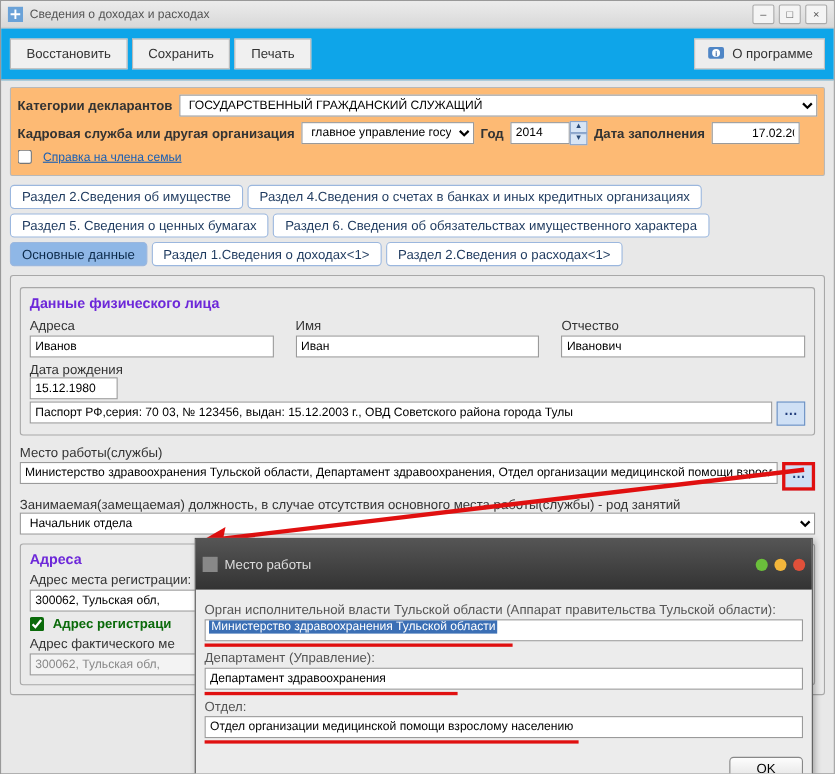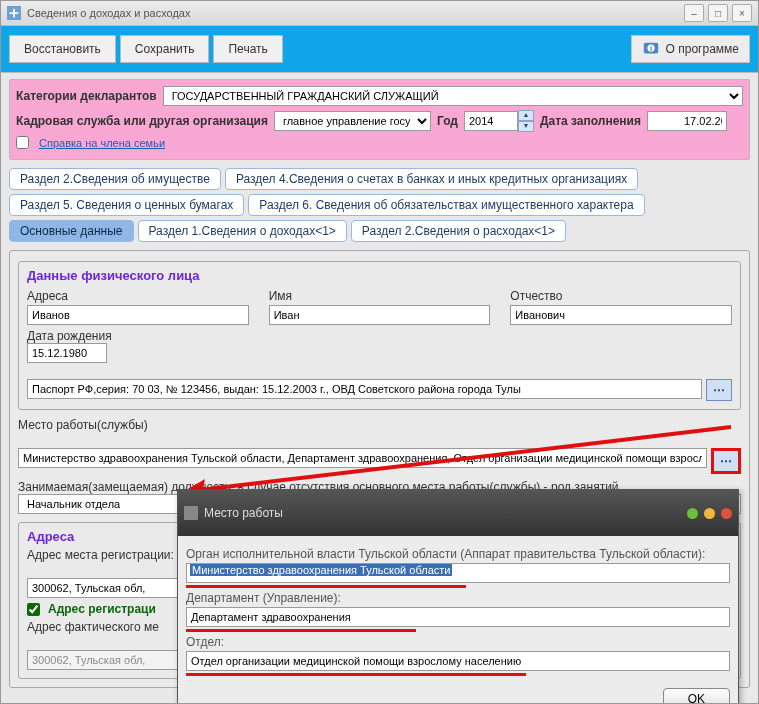--- a/index.html
+++ b/index.html
@@ -7,39 +7,39 @@
 .titlebar{height:24px;background:linear-gradient(#ececec,#d8d8d8);display:flex;align-items:center;padding:0 6px;color:#555;border-bottom:1px solid #bbb}
 .titlebar .tico{width:14px;height:14px;margin-right:6px}
 .titlebar .spacer{flex:1}
 .tbtn{width:18px;height:16px;border:1px solid #aaa;background:#f4f4f4;margin-left:4px;display:flex;align-items:center;justify-content:center;font-size:10px;color:#555;border-radius:2px}
 .toolbar{height:38px;background:#0ea5e9;border-bottom:1px solid #bbb;display:flex;align-items:center;padding:4px 8px;gap:0}
 .toolbtn{border:1px solid #b8b8b8;background:#f0f0f0;padding:6px 14px;font-size:12px;color:#333;margin-right:4px}
 .toolbar .spacer{flex:1}
 .aboutbtn{display:flex;align-items:center;gap:6px;border:1px solid #c2c2c2;background:#ededed;padding:4px 10px;font-size:12px;color:#333}
 .aboutico{width:18px;height:18px}
 .content{padding:6px 8px}
-.panel{border:1px solid #b8b8b8;background:#f9a8d4;padding:6px;margin-bottom:8px;border-radius:2px}
+.panel{border:1px solid #b8b8b8;background:#fdba74;padding:6px;margin-bottom:8px;border-radius:2px}
 .row{display:flex;align-items:center;gap:6px;margin-bottom:4px}
 .lbl{color:#333;font-size:12px}
 .lbl.bold{font-weight:bold}
 select,input[type=text]{border:1px solid #9a9a9a;background:#fff;font:inherit;padding:2px 4px;height:20px;box-sizing:border-box}
 select{height:20px}
 .w-full{flex:1}
 input[type=checkbox]{margin:0 4px 0 0}
 .link{color:#1a5fb4;text-decoration:underline}
 .tabstrip{display:flex;flex-wrap:wrap;gap:4px;padding:0 0 4px 0}
 .tab{border:1px solid #9bb7de;border-radius:4px;background:#fff;padding:3px 10px;font-size:12px;color:#1e3a5f}
 .tab.active{background:#8fb7e6;color:#0c2a4a;font-weight:normal}
 .group{border:1px solid #a8a8a8;border-radius:3px;padding:6px 8px 8px 8px;margin-top:4px;background:#eaeaea}
 .group-title{font-weight:bold;font-size:13px;margin:0 0 4px 0;color:#6d28d9}
 .cols3{display:flex;gap:20px}
 .col{flex:1;display:flex;flex-direction:column}
 .col .lbl{margin:2px 0}
 .ellipsisbtn{width:24px;height:20px;border:1px solid #6a8fc2;background:#cfe0f5;color:#1e3a7a;font-weight:bold;font-size:12px;display:flex;align-items:center;justify-content:center}
-.fieldline{display:flex;gap:4px;margin-top:16px}
+.fieldline{display:flex;gap:4px;margin-top:2px}
 .redbox{border:3px solid #e01010}
 .arrow{position:absolute;pointer-events:none}
 .modal{position:absolute;left:176px;top:488px;width:560px;background:#ececec;border:1px solid #555;box-shadow:2px 2px 6px rgba(0,0,0,.3)}
 .mtitle{height:22px;background:linear-gradient(#555,#333);color:#ddd;display:flex;align-items:center;padding:12px 6px;font-size:12px}
 .mtitle .spacer{flex:1}
 .macdots{display:flex;gap:6px}
 .dot{width:11px;height:11px;border-radius:50%}
 .dot.g{background:#6bbf3b}.dot.y{background:#f3b63b}.dot.r{background:#e0503a}
 .mbody{padding:8px}
 .mbody .mlabel{color:#555;font-size:12px;margin-top:3px}

